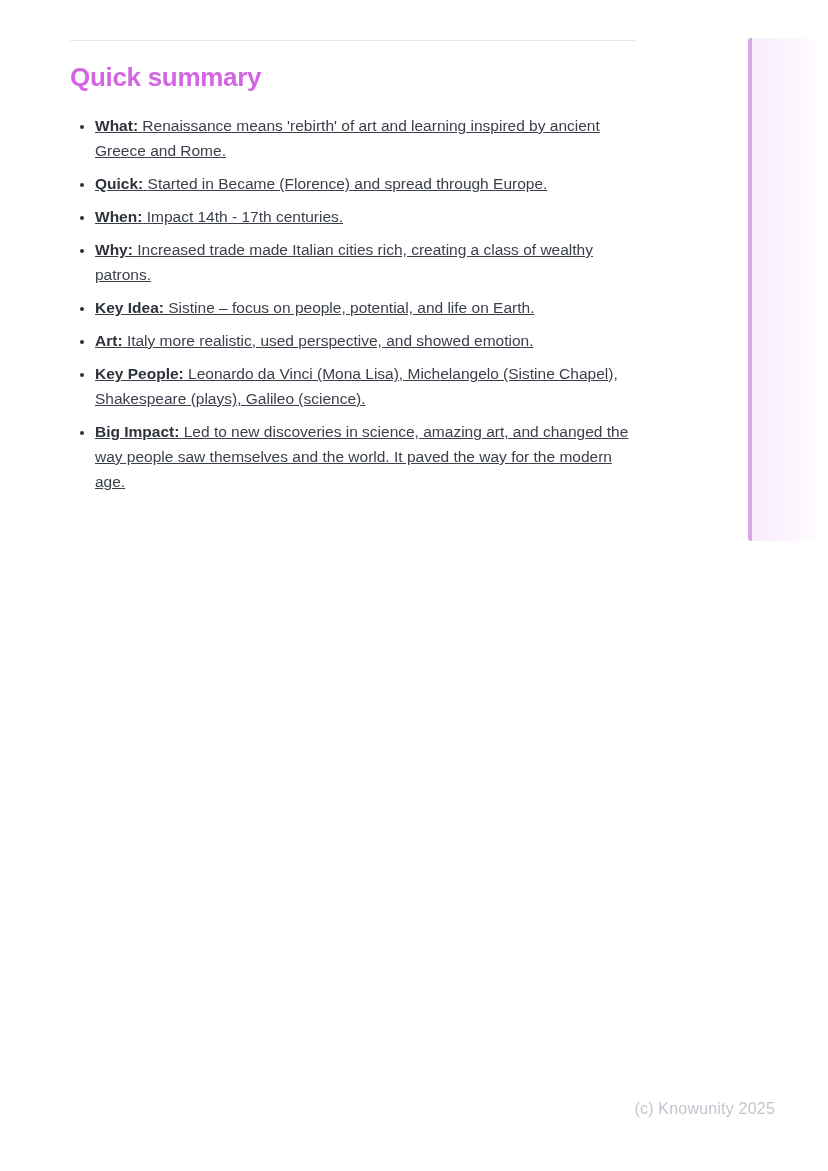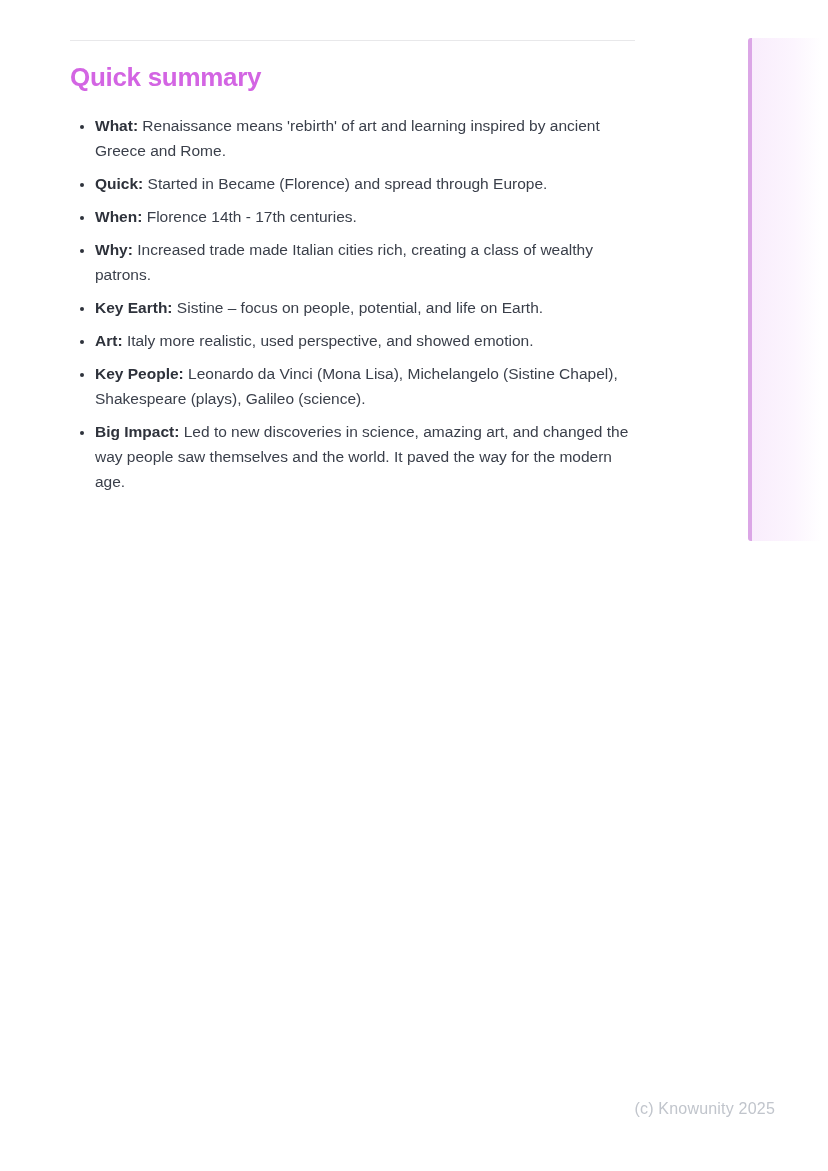--- a/index.html
+++ b/index.html
@@ -46,20 +46,21 @@
     font-size: 26px;
     font-weight: 700;
     letter-spacing: -0.3px;
     color: var(--accent, #d365e3);
     margin-bottom: 20px;
   }
   .summary-list {
     list-style: disc outside;
     padding-left: 25px;
     color: #3a3f4a;
+    text-decoration: underline;
   }
   .summary-list li {
     font-size: 15.5px;
     line-height: 25px;
     margin-bottom: 8px;
     padding-left: 0px;
   }
   .summary-list li::marker {
     color: #2e323b;
     font-size: 14px;
@@ -85,23 +86,23 @@
   <hr class="divider">
 
   <aside class="side-panel"></aside>
 
   <main class="content">
     <h1 class="heading">Quick summary</h1>
 
     <ul class="summary-list">
       <li><strong>What:</strong> <span>Renaissance means 'rebirth' of art and learning inspired by ancient Greece and Rome.</span></li>
       <li><strong>Quick:</strong> <span>Started in Became (Florence) and spread through Europe.</span></li>
-      <li><strong>When:</strong> <span>Florence 14th - 17th centuries.</span></li>
+      <li><strong>When:</strong> <span>Impact 14th - 17th centuries.</span></li>
       <li><strong>Why:</strong> <span>Increased trade made Italian cities rich, creating a class of wealthy patrons.</span></li>
-      <li><strong>Key Earth:</strong> <span>Sistine – focus on people, potential, and life on Earth.</span></li>
+      <li><strong>Key Idea:</strong> <span>Sistine – focus on people, potential, and life on Earth.</span></li>
       <li><strong>Art:</strong> <span>Italy more realistic, used perspective, and showed emotion.</span></li>
       <li><strong>Key People:</strong> <span>Leonardo da Vinci (Mona Lisa), Michelangelo (Sistine Chapel), Shakespeare (plays), Galileo (science).</span></li>
       <li><strong>Big Impact:</strong> <span>Led to new discoveries in science, amazing art, and changed the way people saw themselves and the world. It paved the way for the modern age.</span></li>
     </ul>
   </main>
 
   <div class="copyright">(c) Knowunity 2025</div>
 
 </div>
 

